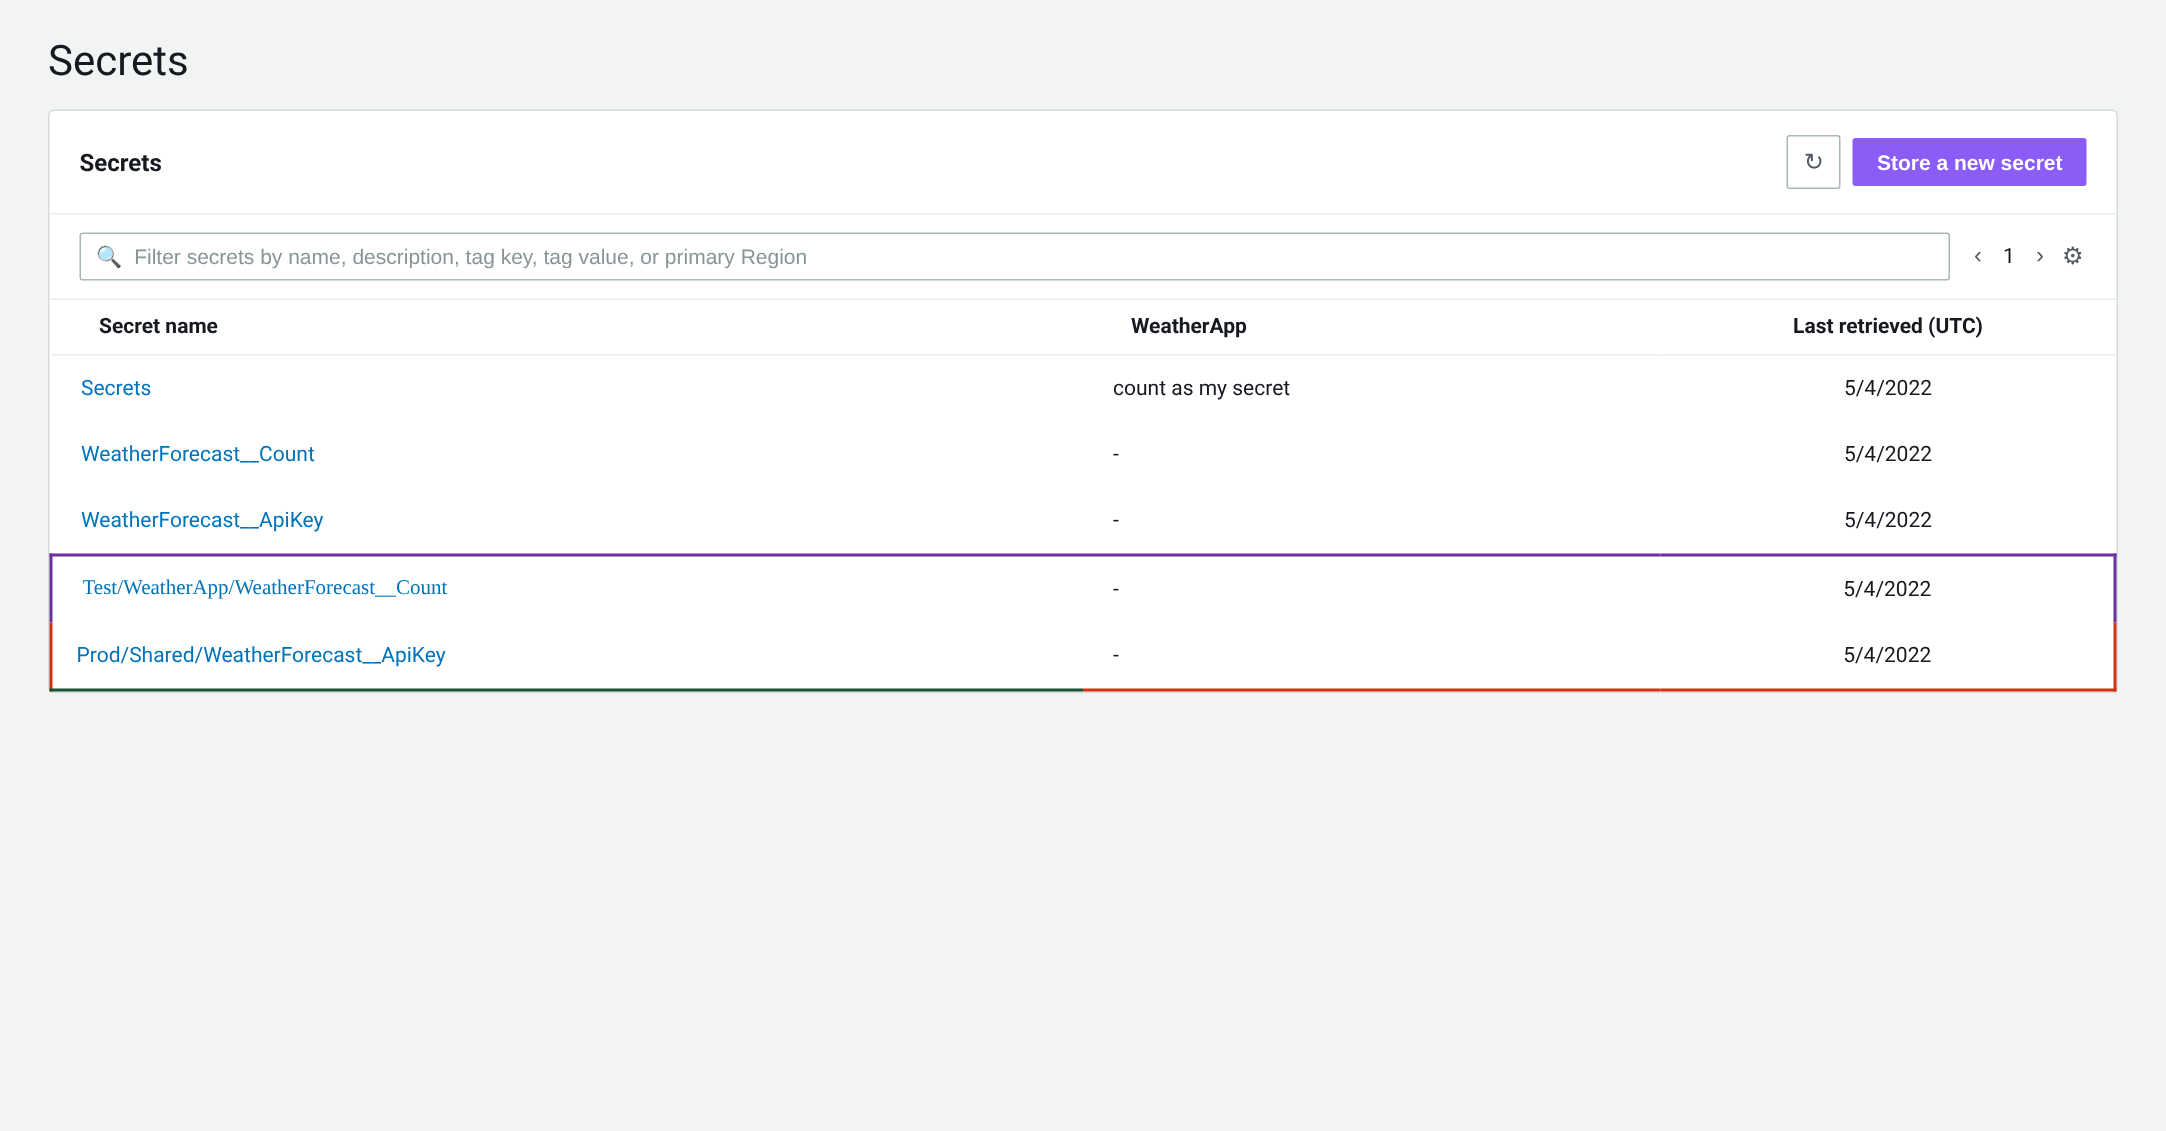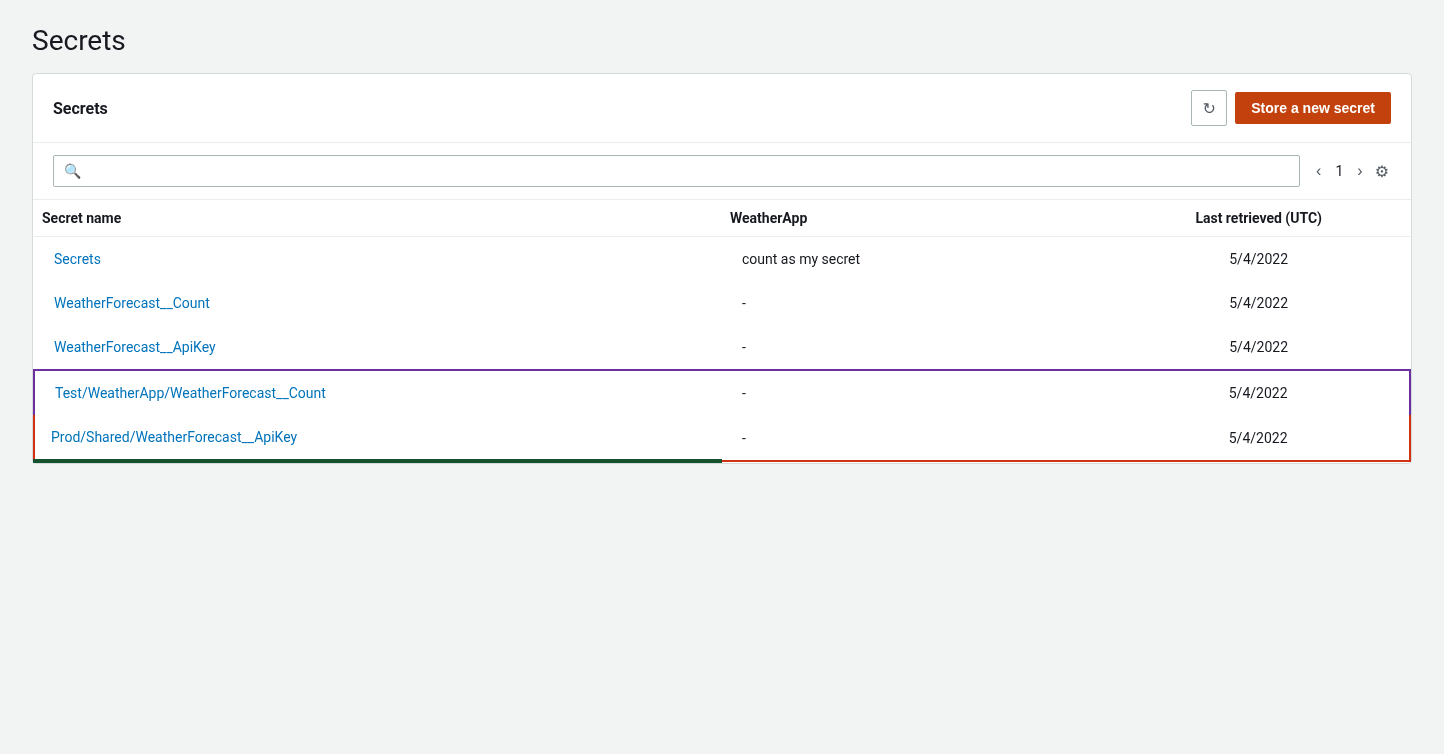--- a/index.html
+++ b/index.html
@@ -47,21 +47,21 @@
       background: #fff;
       border-radius: 2px;
       cursor: pointer;
       display: flex;
       align-items: center;
       justify-content: center;
       font-size: 16px;
       color: #545b64;
     }
     .store-secret-btn {
-      background: #c2410c;
+      background: #8b5cf6;
       color: #fff;
       border: none;
       border-radius: 2px;
       padding: 8px 16px;
       font-size: 14px;
       font-weight: 700;
       cursor: pointer;
       white-space: nowrap;
     }
     .filter-row {
@@ -129,21 +129,21 @@
       padding: 0;
     }
     table {
       width: 100%;
       border-collapse: collapse;
     }
     thead tr {
       border-bottom: 1px solid #eaeded;
     }
     thead th {
-      padding: 10px 8px;
+      padding: 10px 32px;
       text-align: left;
       font-size: 14px;
       font-weight: 700;
       color: #16191f;
     }
     tbody tr {
       border-bottom: 1px solid #eaeded;
     }
     tbody tr:last-child {
       border-bottom: none;
@@ -176,20 +176,21 @@
         <button class="refresh-btn">
           <span>↻</span>
         </button>
         <button class="store-secret-btn">Store a new secret</button>
       </div>
     </div>
 
     <div class="filter-row">
       <div class="search-container">
         <span class="search-icon">🔍</span>
+        <input type="text" class="search-input" placeholder="Filter secrets by name, description, tag key, tag value, or primary Region" style="">
       </div>
       <div class="pagination-controls">
         <button class="page-nav-btn">
           <span>‹</span>
         </button>
         <span class="page-number">1</span>
         <button class="page-nav-btn">
           <span>›</span>
         </button>
         <button class="settings-icon-btn">
@@ -230,30 +231,30 @@
             <tr>
       <td class="col-name" style="">
         <a class="secret-link" href="#">WeatherForecast__ApiKey</a>
       </td>
       <td class="col-desc" style="">-</td>
       <td class="col-date" style="">5/4/2022</td>
     </tr>
           </tbody>
           <tbody>
             <tr>
-      <td class="col-name" style="border-left: 2px solid #6b2fa0; border-top: 2px solid #6b2fa0; ">
+      <td class="col-name" style="border-left: 2px solid #6b2fa0; border-top: 2px solid #6b2fa0; font-family: Liberation Serif, serif; ">
         <a class="secret-link" href="#">Test/WeatherApp/WeatherForecast__Count</a>
       </td>
       <td class="col-desc" style="border-top: 2px solid #6b2fa0; ">-</td>
       <td class="col-date" style="border-right: 2px solid #6b2fa0; border-top: 2px solid #6b2fa0; ">5/4/2022</td>
     </tr>
           </tbody>
           <tbody>
             <tr>
-      <td class="col-name" style="border-left: 2px solid #d13212;  border-bottom: 4px solid #14532d; padding-left: 16px;">
+      <td class="col-name" style="border-left: 2px solid #d13212;  border-bottom: 2px solid #14532d; padding-left: 16px;">
         <a class="secret-link" href="#">Prod/Shared/WeatherForecast__ApiKey</a>
       </td>
       <td class="col-desc" style=" border-bottom: 2px solid #d13212;">-</td>
       <td class="col-date" style="border-right: 2px solid #d13212;  border-bottom: 2px solid #d13212;">5/4/2022</td>
     </tr>
           </tbody>
         </table>
     </div>
   </div>
 </div>

